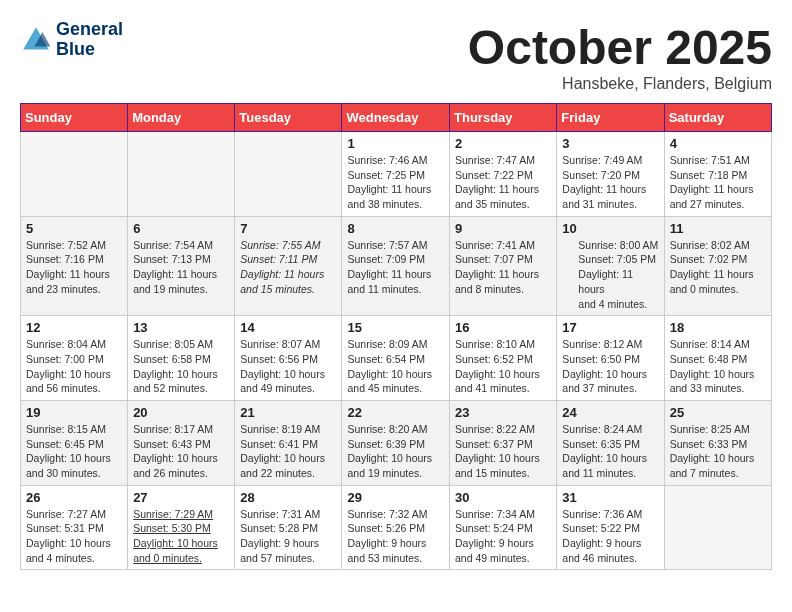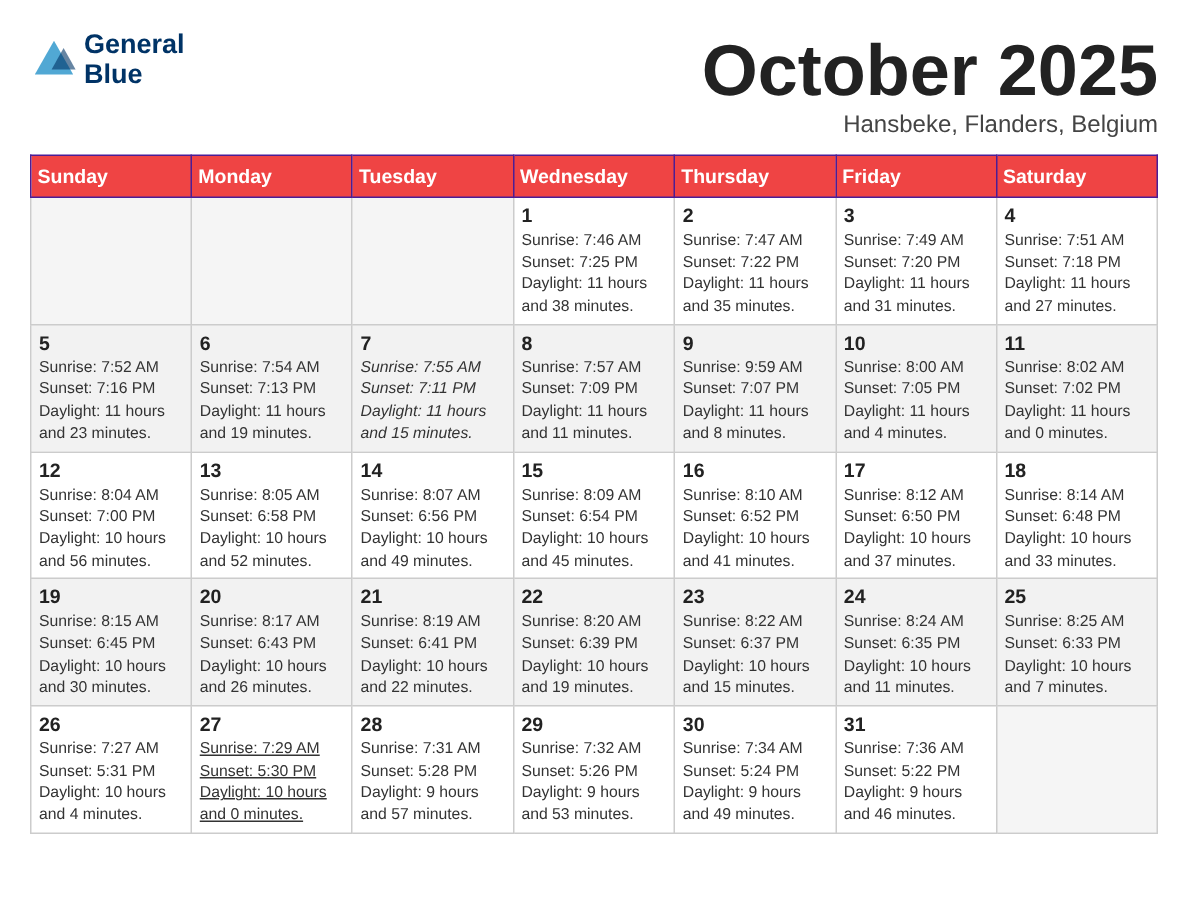--- a/index.html
+++ b/index.html
@@ -185,28 +185,28 @@
         </td>
         <td>
           <span class="day-number">8</span>
           <div class="day-info" style="white-space: pre-line;">Sunrise: 7:57 AM
 Sunset: 7:09 PM
 Daylight: 11 hours
 and 11 minutes.</div>
         </td>
         <td>
           <span class="day-number">9</span>
-          <div class="day-info" style="white-space: pre-line;">Sunrise: 9:59 AM
+          <div class="day-info" style="white-space: pre-line;">Sunrise: 7:41 AM
 Sunset: 7:07 PM
 Daylight: 11 hours
 and 8 minutes.</div>
         </td>
         <td>
           <span class="day-number">10</span>
-          <div class="day-info" style="white-space: pre-line;">Sunrise: 8:00 AM
+          <div class="day-info" style="white-space: pre-line; margin-left: 16px;">Sunrise: 8:00 AM
 Sunset: 7:05 PM
 Daylight: 11 hours
 and 4 minutes.</div>
         </td>
         <td>
           <span class="day-number">11</span>
           <div class="day-info" style="white-space: pre-line;">Sunrise: 8:02 AM
 Sunset: 7:02 PM
 Daylight: 11 hours
 and 0 minutes.</div>

